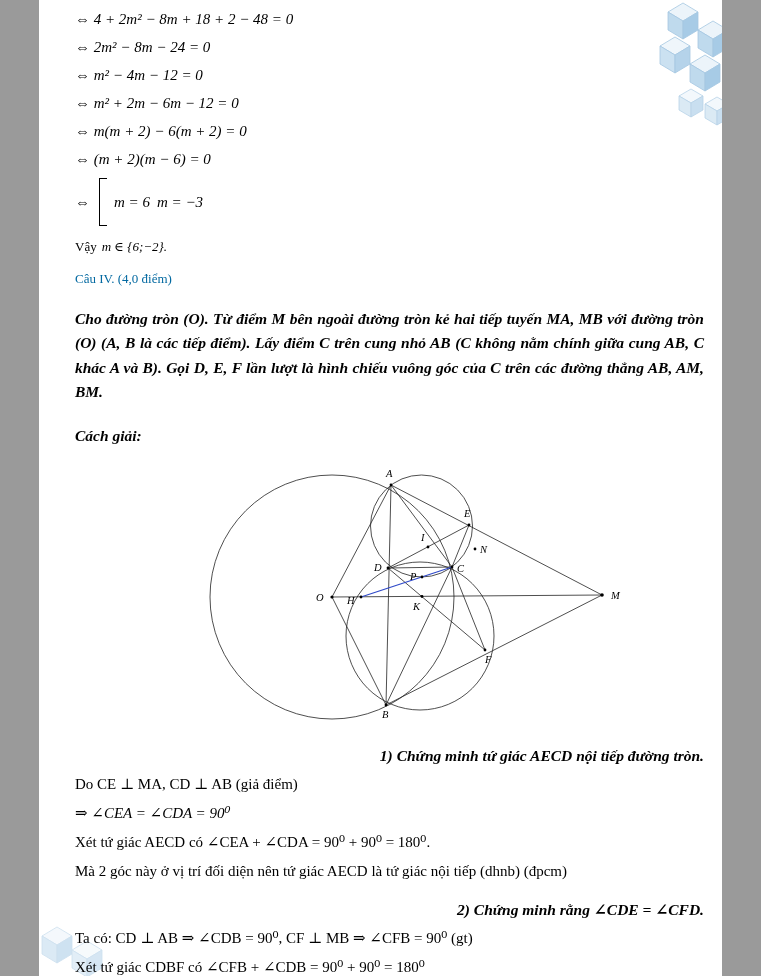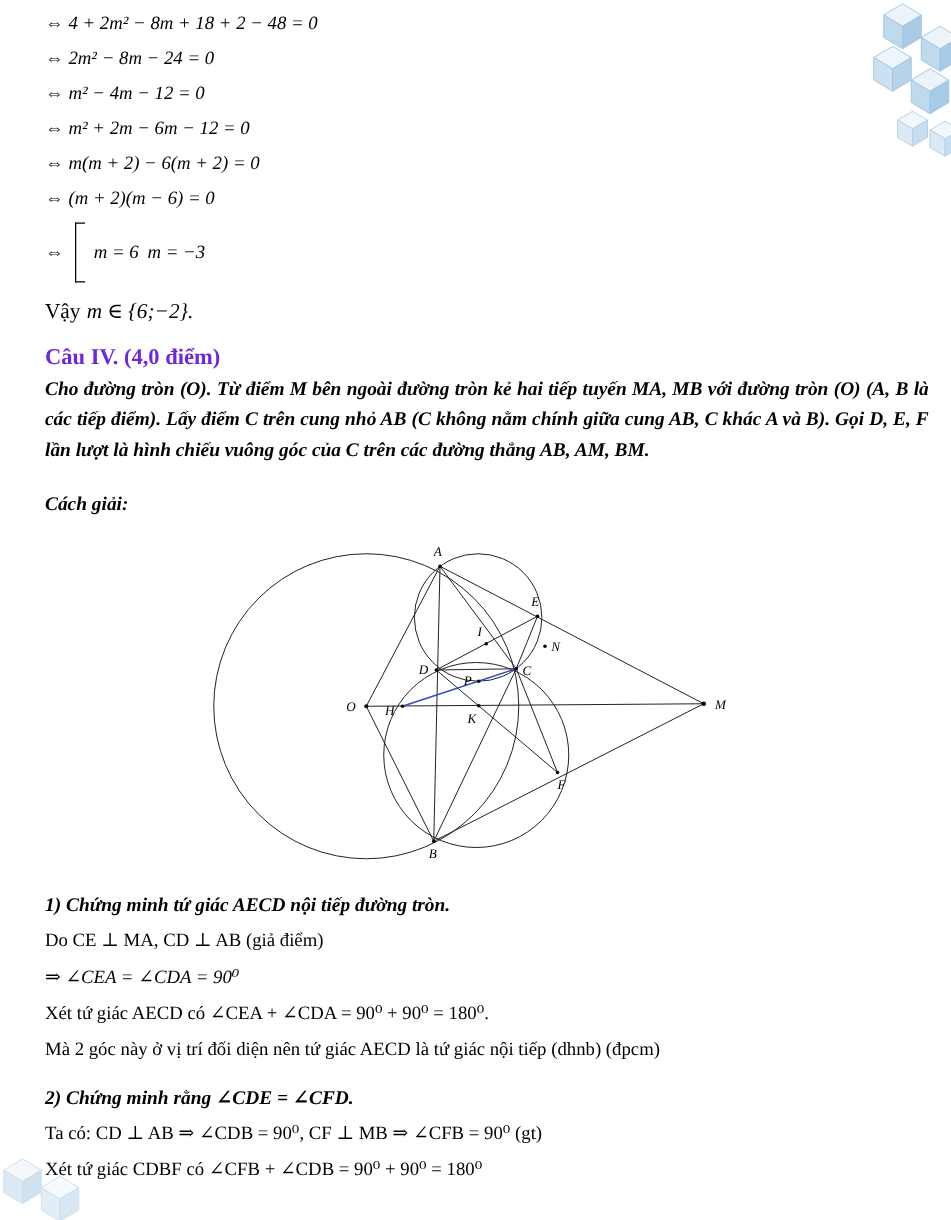--- a/index.html
+++ b/index.html
@@ -1,40 +1,40 @@
 <!DOCTYPE html>
 <html><head>
 <meta charset="utf-8">
 <style>
   html,body{margin:0;padding:0;background:#9a9a9a;}
   .page{
-    width:761px;height:976px;background:#ffffff;position:relative;overflow:hidden;
+    width:683px;height:976px;background:#ffffff;position:relative;overflow:hidden;
     font-family:"Liberation Serif","DejaVu Serif","DejaVu Sans",serif;color:#000;
     margin:0 auto;
   }
   .content{padding:10px 18px 0 36px;position:relative;z-index:2;}
 
   
   .eq{font-size:15px;margin:0 0 10px 0;font-style:italic;line-height:18px;}
   .system-row{display:flex;align-items:center;margin:4px 0 6px 0;font-size:15px;}
   .iff{font-style:italic;margin-right:9px;}
   .case-bracket{width:7px;height:46px;border-left:1.5px solid #000;border-top:1.5px solid #000;border-bottom:1.5px solid #000;}
   .cases{display:flex;flex-direction:row;gap:7px;font-style:italic;padding-left:7px;}
-  .conclusion{font-size:17px;margin:13px 0 0 0;}
+  .conclusion{font-size:13px;margin:13px 0 0 0;}
   .conclusion .m{font-style:italic;margin-left:5px;}
 
-  .heading-red{color:#6d28d9;font-weight:bold;font-size:18px;margin:16px 0 0 0;}
+  .heading-red{color:#0369a1;font-weight:normal;font-size:13px;margin:16px 0 0 0;}
 
-  .problem{font-weight:bold;font-style:italic;font-size:15.5px;line-height:1.58;text-align:justify;margin:4px 0 0 0;}
+  .problem{font-weight:bold;font-style:italic;font-size:15.5px;line-height:1.58;text-align:justify;margin:20px 0 0 0;}
   .method{font-weight:bold;font-size:15.5px;margin:22px 0 0 0;font-style:italic;}
 
   .figure{margin:12px 0 0 132px;width:420px;height:266px;}
   .figure text{font-size:10.5px;font-style:italic;fill:#000;stroke:none;}
 
-  .sol-title{font-weight:bold;font-style:italic;font-size:15.5px;margin:20px 0 0 0;line-height:18px;}
+  .sol-title{font-weight:bold;font-style:italic;font-size:15.5px;margin:20px 0 0 0;line-height:18px;text-align:right;}
   .sol-line{font-size:15px;margin:10px 0 0 0;line-height:19px;}
   .sol-line.math{font-style:italic;}
   .ref{margin-left:16px;}
 
   
   .wm{position:absolute;z-index:1;pointer-events:none;}
   .wm-tr{top:0;right:0;}
   .wm-bl{left:0;bottom:0;opacity:.5;}
 </style>
 </head>

